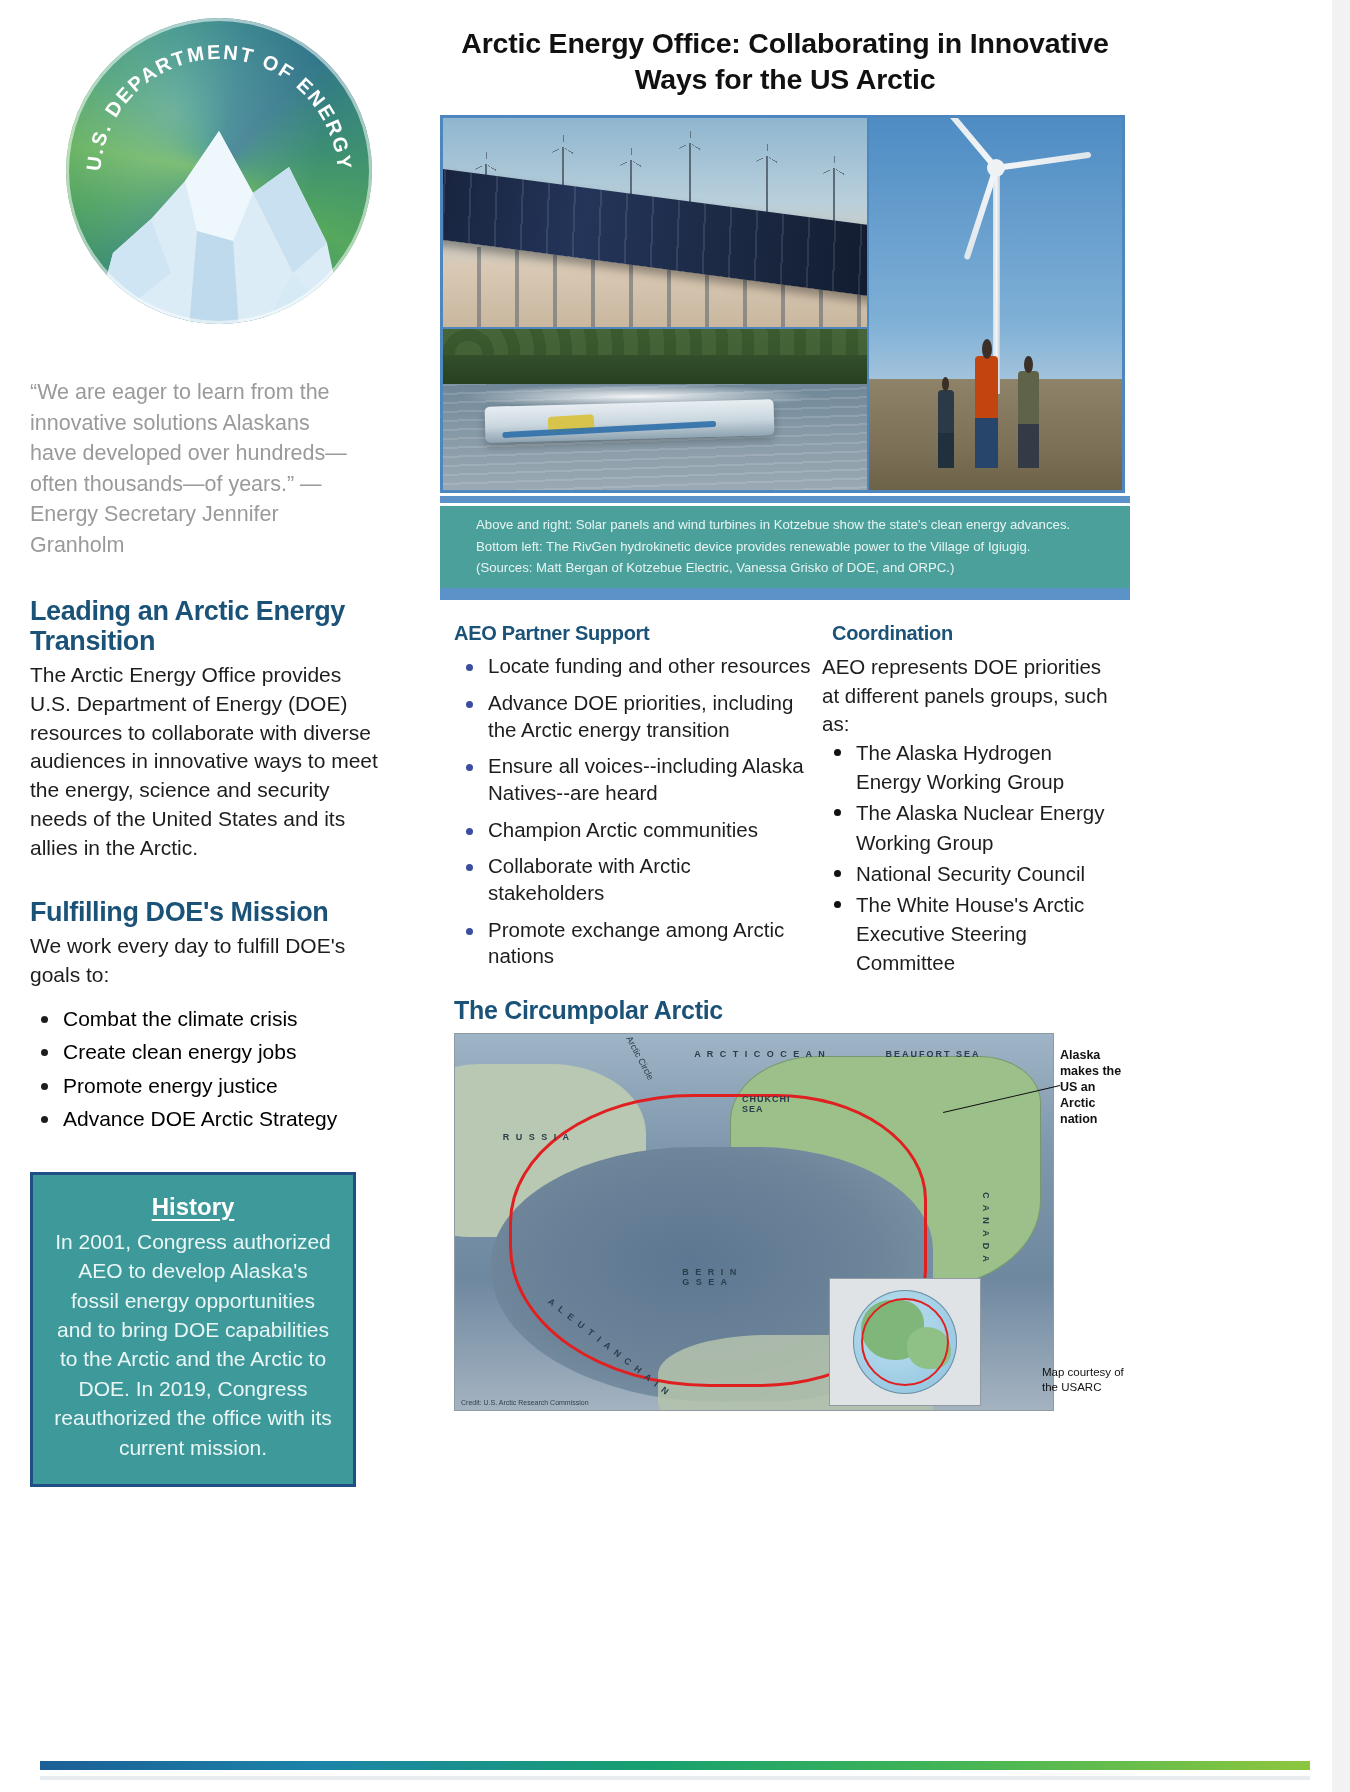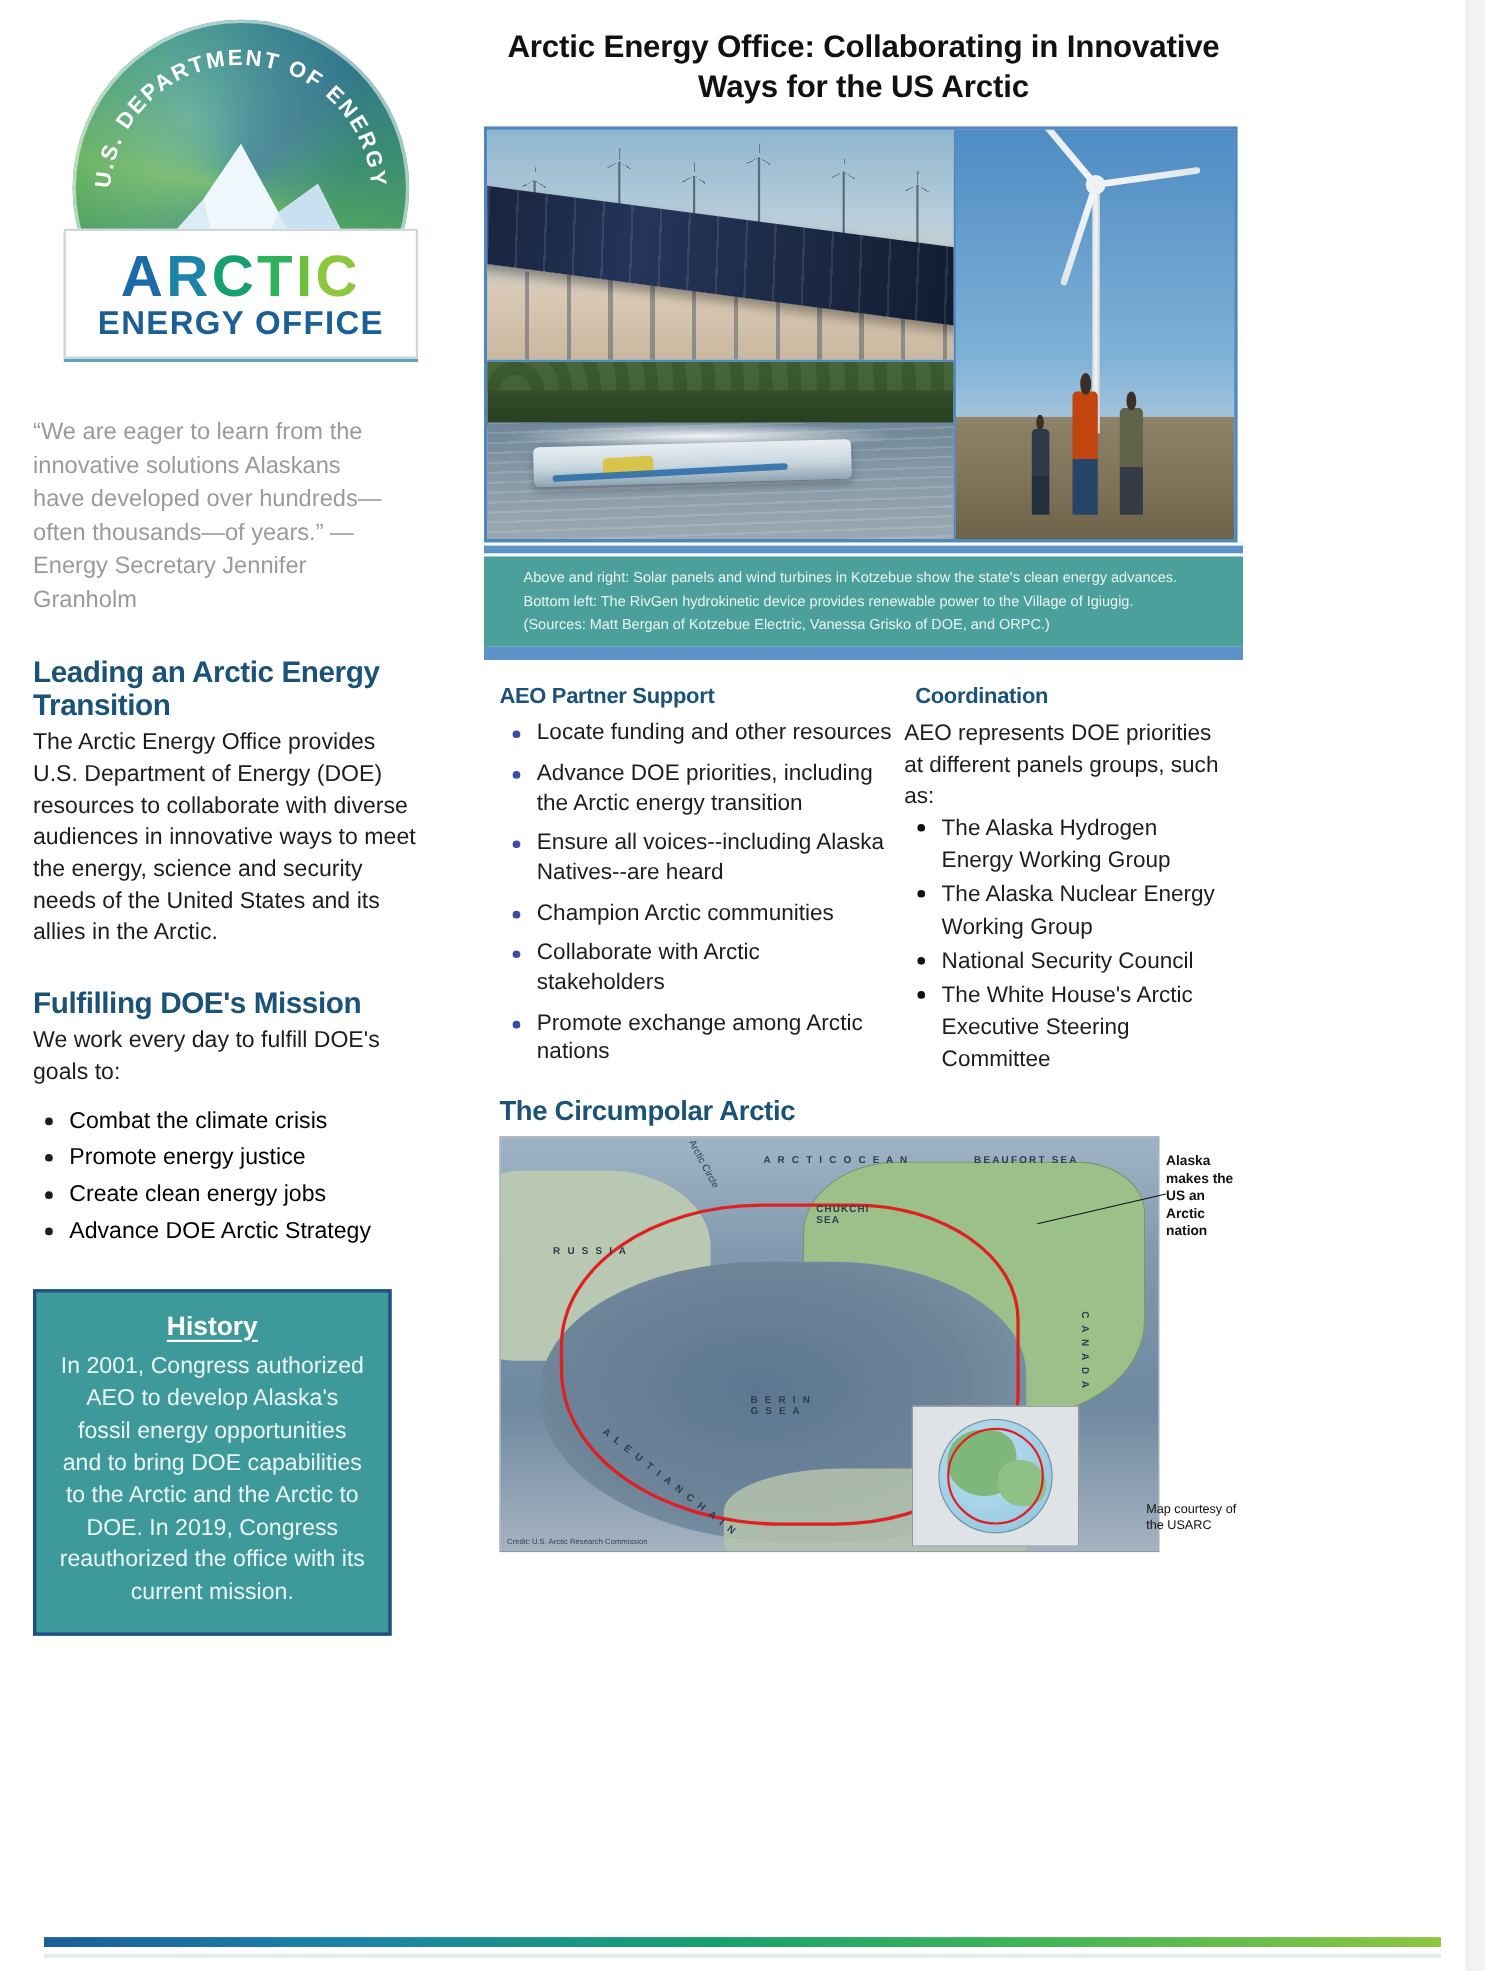--- a/index.html
+++ b/index.html
@@ -366,37 +366,33 @@
         <svg class="seal-text-svg" viewBox="0 0 306 306">
           <defs>
               <path id="arcpath" d="M 34,160 A 119,119 0 0 1 272,160"></path>
             </defs>
           <text>
             <textPath href="#arcpath" startOffset="50%" text-anchor="middle">U.S. DEPARTMENT OF ENERGY</textPath>
           </text>
         </svg>
       </div>
 
-      <div class="logo-name-box">
-        <div class="logo-arctic"><span class="c1">A</span><span class="c2">R</span><span class="c3">C</span><span class="c4">T</span><span class="c5">I</span><span class="c6">C</span></div>
-        <div class="logo-sub">ENERGY OFFICE</div>
-      </div>
     </div>
 
     <div class="quote">“We are eager to learn from the innovative solutions Alaskans have developed over hundreds—often thousands—of years.”  —Energy Secretary Jennifer Granholm</div>
 
     <div class="lh lh-1">Leading an Arctic Energy Transition</div>
     <div class="body-txt">The Arctic Energy Office provides U.S. Department of Energy (DOE) resources to collaborate with diverse audiences in innovative ways to meet the energy, science and security needs of the United States and its allies in the Arctic.</div>
 
     <div class="lh lh-2">Fulfilling DOE's Mission</div>
     <div class="body-txt">We work every day to fulfill DOE's goals to:</div>
     <ul class="goal-list">
       <li>Combat the climate crisis</li>
+      <li>Create clean energy jobs</li>
       <li>Promote energy justice</li>
-      <li>Create clean energy jobs</li>
       <li>Advance DOE Arctic Strategy</li>
     </ul>
 
     <div class="history-box">
       <div class="history-title">History</div>
       <div class="history-body">In 2001, Congress authorized AEO to develop Alaska's fossil energy opportunities and to bring DOE capabilities to the Arctic and the Arctic to DOE. In 2019, Congress reauthorized the office with its current mission.</div>
     </div>
   </div>
 
   <div class="main-col">

